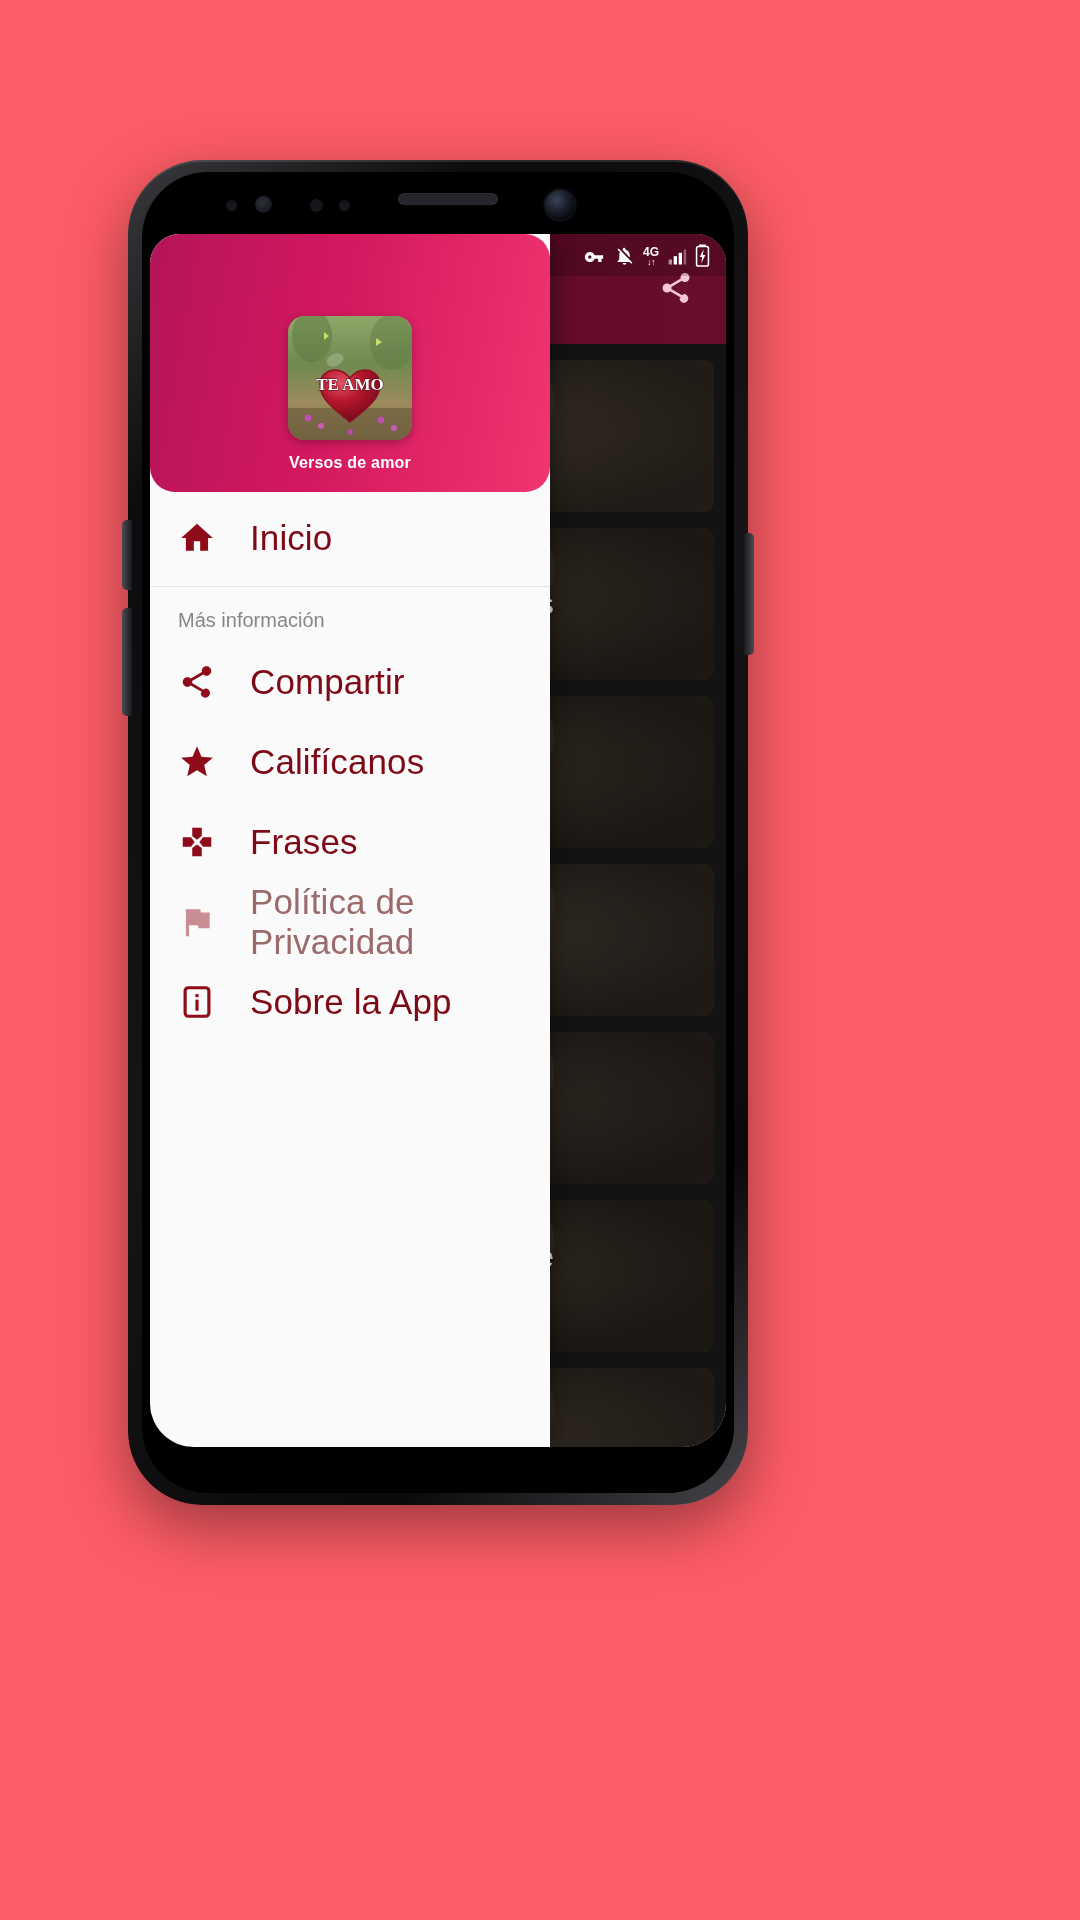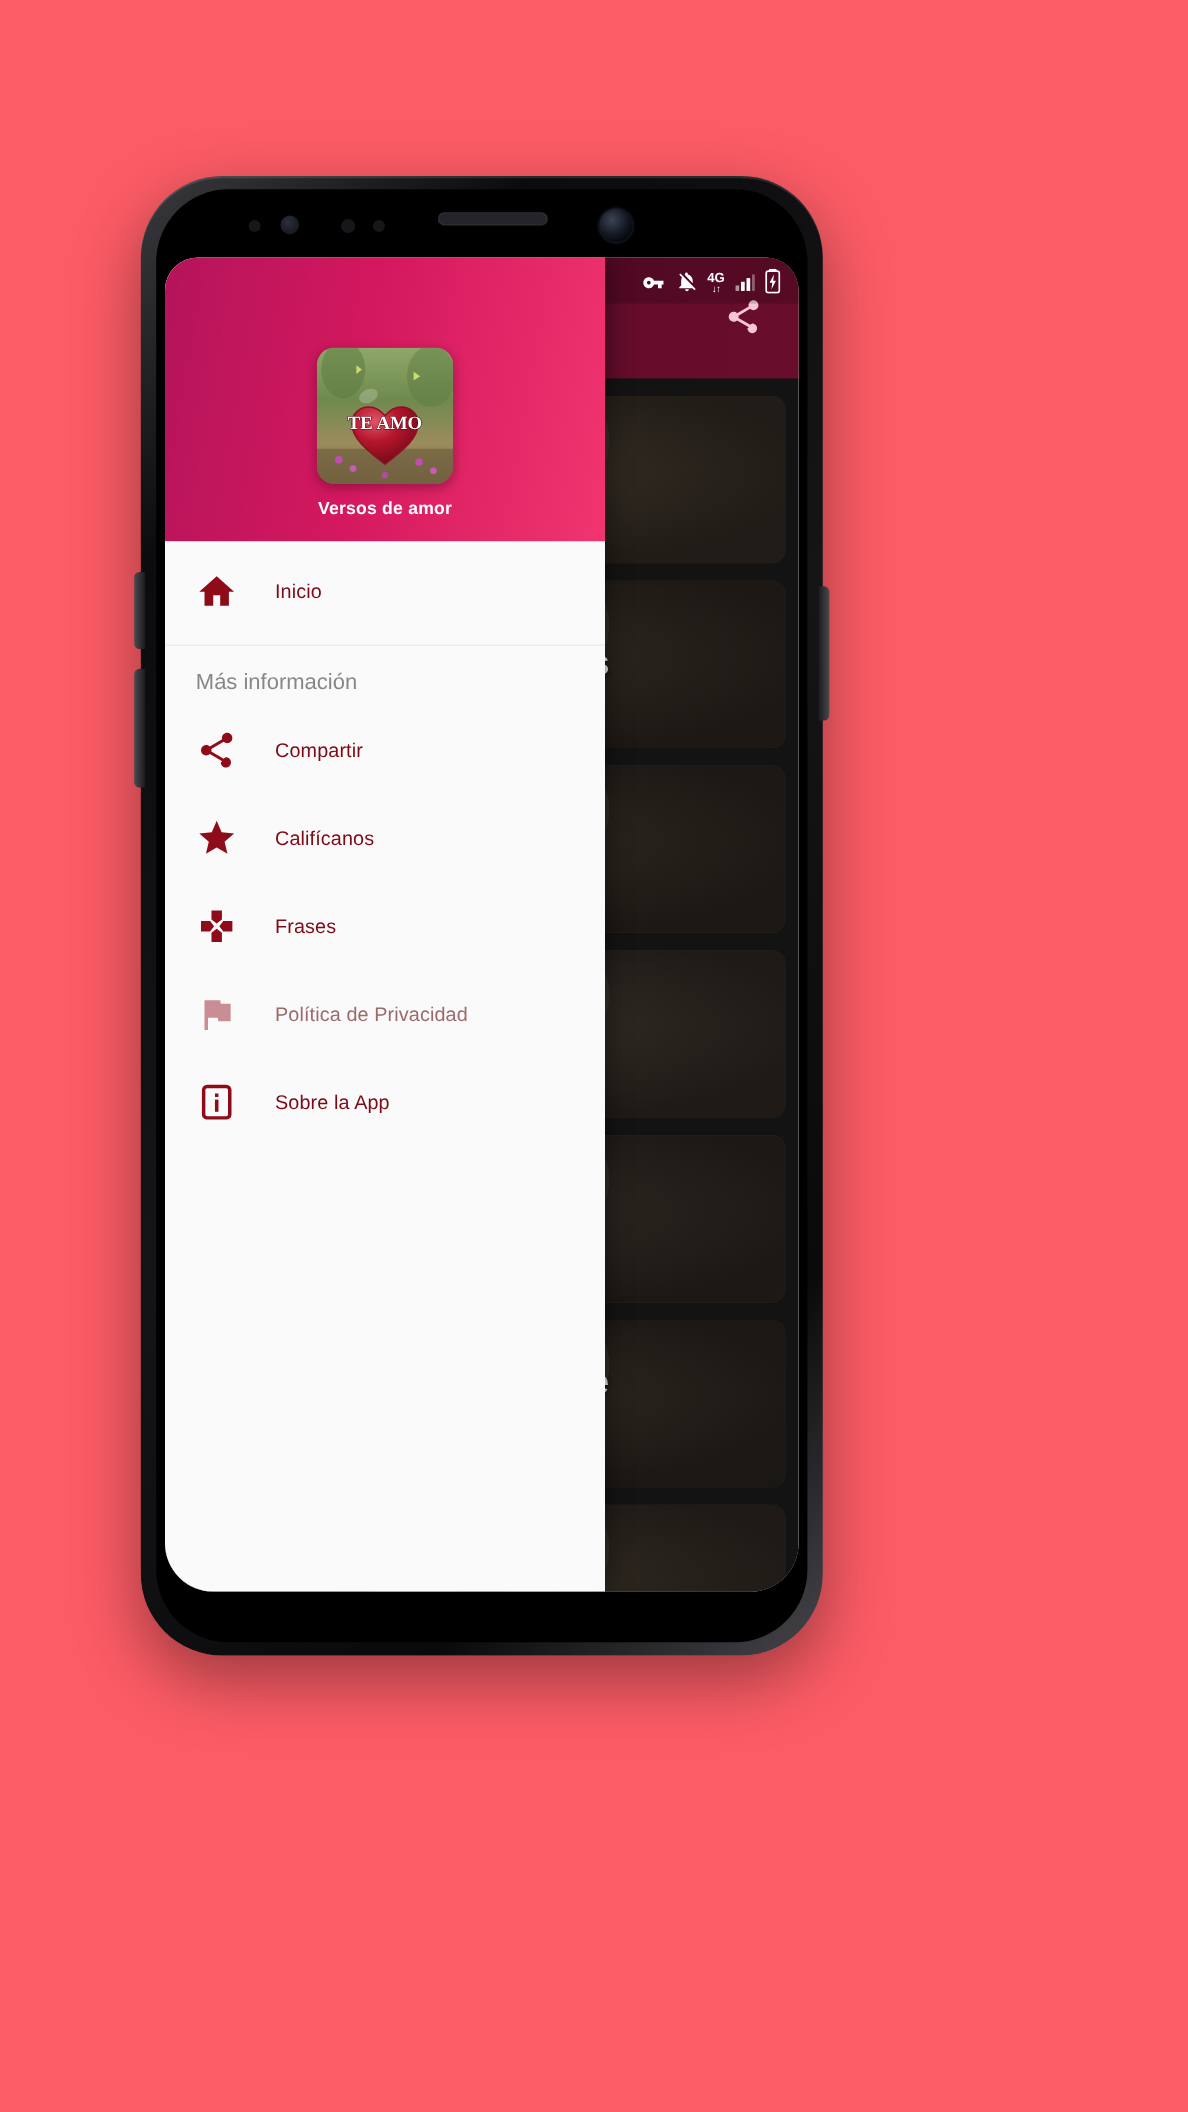--- a/index.html
+++ b/index.html
@@ -116,21 +116,21 @@
   #nav-drawer{
     position:absolute;left:0;top:0;width:400px;height:100%;z-index:40;
     background:#fafafa;
     box-shadow:4px 0 22px rgba(0,0,0,.4);
     display:flex;flex-direction:column;
   }
   #drawer-header{
     background:linear-gradient(100deg,#b4145a 0%,#d4185f 45%,#f0356f 100%);
     height:258px;flex:none;position:relative;
     display:flex;flex-direction:column;align-items:center;justify-content:flex-end;
-    padding-bottom:20px;box-sizing:border-box;
+    padding-bottom:20px;box-sizing:border-box;border-radius:25px;
   }
   #drawer-app-icon{
     width:124px;height:124px;border-radius:16px;overflow:hidden;
     position:relative;margin-bottom:14px;
     box-shadow:0 3px 10px rgba(0,0,0,.28);
   }
   #drawer-app-title{
     color:#fff;font-size:16px;font-weight:700;letter-spacing:.2px;
   }
 
@@ -139,21 +139,21 @@
   #group-primary{border-bottom:1px solid #e4e4e4;padding-bottom:14px;}
   .menu-item{
     display:flex;align-items:center;
     height:68px;padding:0 0 0 28px;box-sizing:border-box;
     cursor:pointer;
   }
   .menu-icon{
     width:46px;flex:none;display:flex;align-items:center;justify-content:flex-start;
   }
   .menu-label{
-    font-size:18px;color:#7d0a16;margin-left:26px;letter-spacing:.1px;
+    font-size:35px;color:#7d0a16;margin-left:26px;letter-spacing:.1px;
   }
   .menu-item.dim .menu-label{color:#9b6a6a;}
   .menu-item.dim .menu-icon svg{opacity:.45;}
   #group-title{
     color:#878787;font-size:20px;padding:18px 0 10px 28px;
   }
   #group-secondary .menu-item{height:80px;}
 
   
   #screen-bottom-fade{

